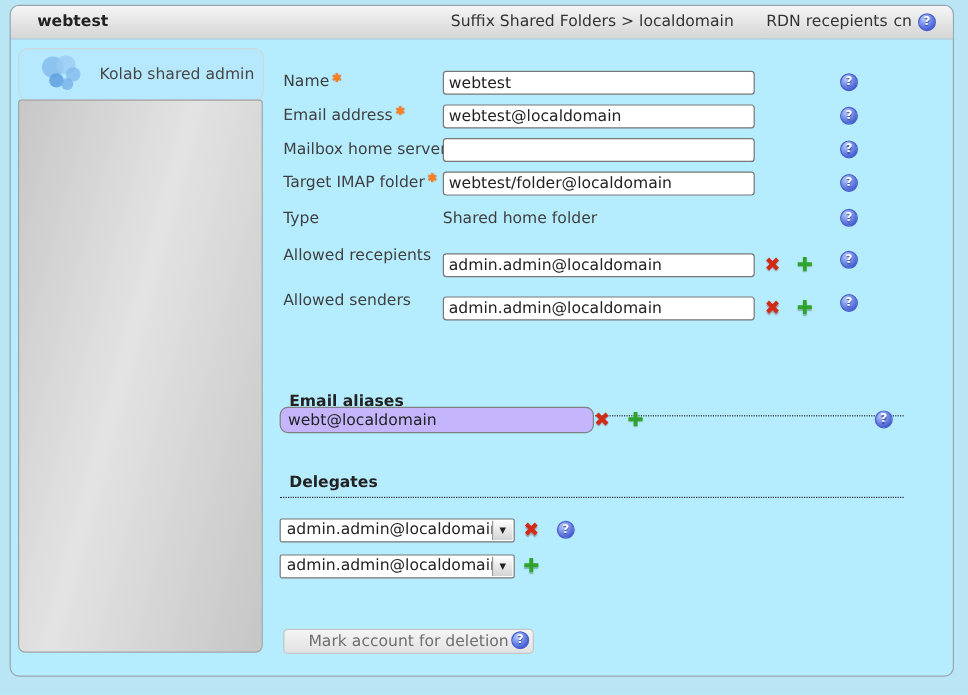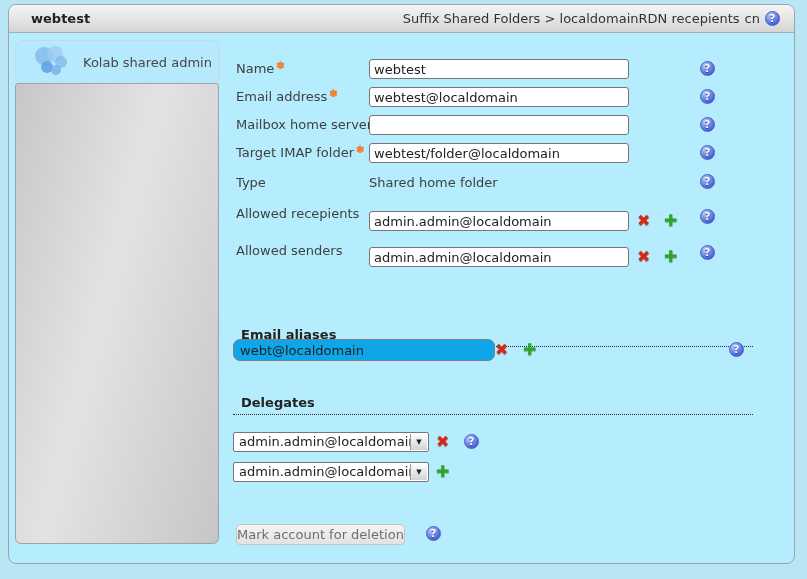--- a/index.html
+++ b/index.html
@@ -15,21 +15,21 @@
   }
   
   .hdr{
     position:absolute;left:0;top:0;right:0;height:27px;
     background:linear-gradient(#f5f5f5,#d5d5d5);
     border-bottom:1px solid #acacac;
     border-radius:7px 7px 0 0;
     display:flex;align-items:center;
   }
   .hdr-title{font-weight:bold;color:#222;margin-left:22px;}
-  .hdr-right{margin-left:auto;margin-right:14px;display:flex;align-items:center;gap:0;color:#333;}
+  .hdr-right{margin-left:auto;margin-right:14px;display:flex;align-items:center;gap:27px;color:#333;}
   .hdr-rdn{display:flex;align-items:center;gap:5px;}
   
   .tab{
     position:absolute;left:6px;top:35px;width:203px;height:42px;
     background:#b6e9fd;border:1px solid #ccd8de;border-radius:8px;
     display:flex;align-items:center;color:#474747;
   }
   .tab .logo{margin-left:15px;margin-right:12px;width:40px;height:34px;}
   .sidebar-body{
     position:absolute;left:6px;top:78px;width:202px;height:459px;
@@ -64,38 +64,38 @@
     text-shadow:0 1px 1px rgba(0,70,0,.35);cursor:pointer;
   }
   
   .section-head{
     position:absolute;left:224px;width:512px;
     border-bottom:1px dotted #2a2a2a;padding:0 0 4px 8px;
     font-weight:bold;color:#222;
   }
   .alias-input{
     position:absolute;left:224px;width:248px;height:20px;
-    border:1px solid #808080;border-radius:7px;background:#0ea5e9;
+    border:1px solid #808080;border-radius:7px;background:#c4b5fd;
     font-family:"DejaVu Sans","Liberation Sans",sans-serif;font-size:13px;color:#222;
     padding:0 6px;outline:none;
   }
   
   .sel{
     position:absolute;left:224px;width:196px;height:20px;background:#fff;
     border:1px solid #777;border-radius:2px;cursor:pointer;box-sizing:border-box;
   }
   .sel-text{display:block;line-height:18px;padding-left:5px;color:#222;
     overflow:hidden;white-space:nowrap;width:172px;}
   .sel-arrow{
     position:absolute;top:1px;right:1px;bottom:1px;width:16px;
     background:linear-gradient(#fdfdfd,#d3d3d3);border-left:1px solid #999;
     font-size:7px;color:#222;text-align:center;line-height:17px;
   }
   .del-btn{
-    position:absolute;left:227px;top:519px;height:21px;padding:0 0;
+    position:absolute;left:227px;top:519px;height:21px;padding:0 20px;
     background:linear-gradient(#f4f4f4,#e2e2e2);border:1px solid #c5c5c5;border-radius:4px;
     color:#6e6e6e;font-family:"DejaVu Sans","Liberation Sans",sans-serif;font-size:13px;
     cursor:pointer;
   }
 </style>
 </head>
 <body>
 
 <div class="panel">
 

